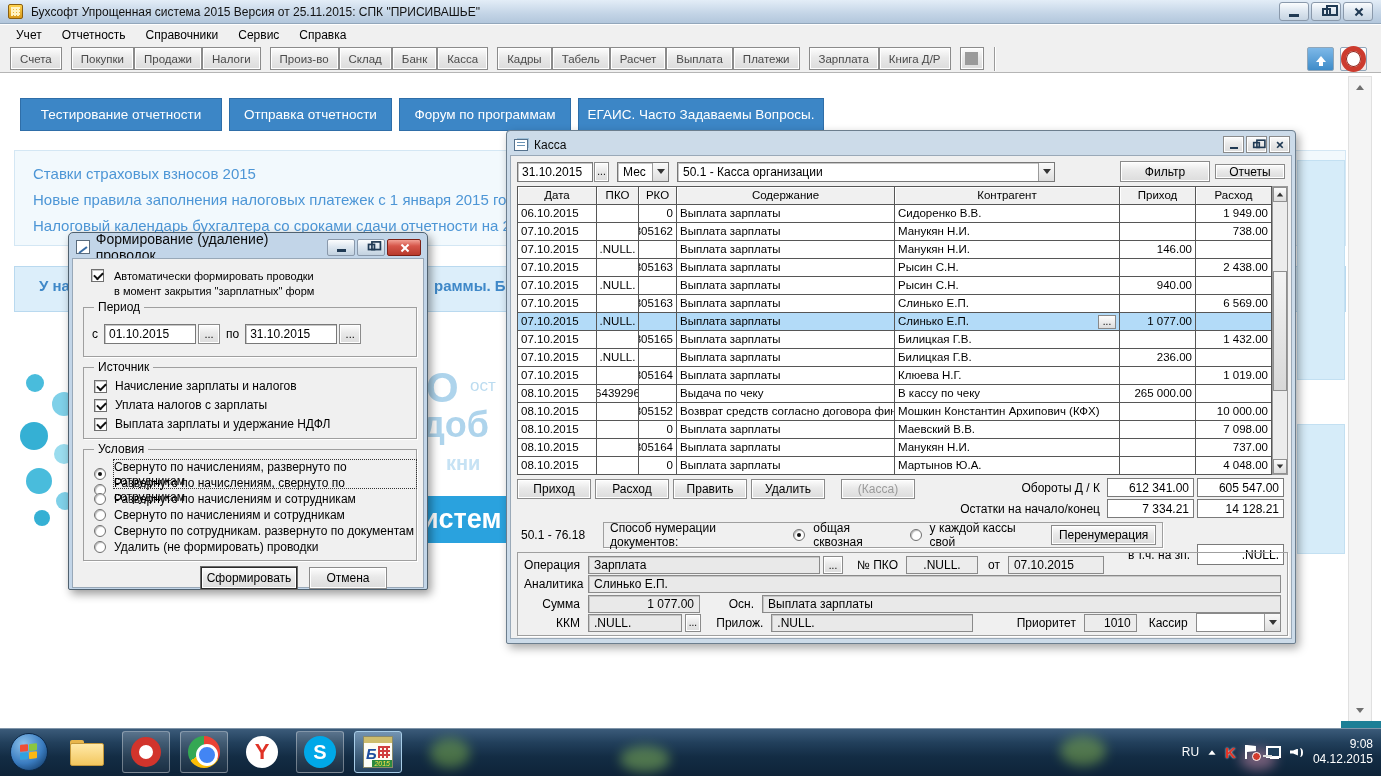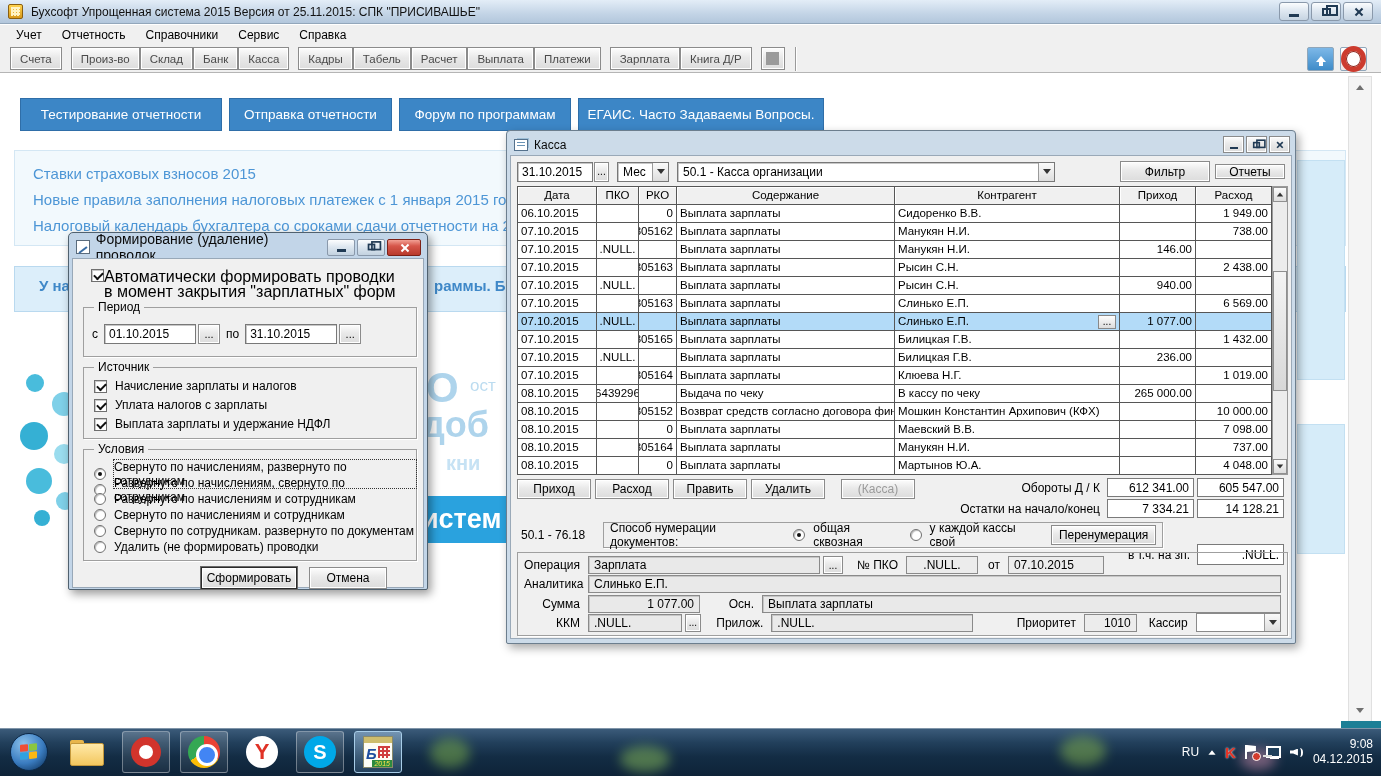--- a/index.html
+++ b/index.html
@@ -84,21 +84,21 @@
   .dlg-icon::after { content:""; position:absolute; left:1px; top:8px; width:10px; height:2px; background:#3a6ea5; transform:rotate(-38deg); }
   .dlg-title .t { font-size:14px; color:#0a0a0a; }
   .dlg-controls { margin-left:auto; display:flex; gap:2px; }
   .dlg-cbtn { width:28px; height:17px; border-radius:2px; border:1px solid #87702f00; display:flex; align-items:center; justify-content:center; }
   .dlg-cbtn.gray { background:linear-gradient(#fcfdfe,#dde7f0 45%,#c3d2e0); border:1px solid #8a99ab; }
   .dlg-cbtn.red  { width:34px; background:linear-gradient(#f2a195,#d6564a 40%,#b83a2c); border:1px solid #7c2016; }
   .dlg-cbtn.red .g-close::before,.dlg-cbtn.red .g-close::after { background:#fff; }
   .dlg-cbtn .g-min,.dlg-cbtn .g-rest,.dlg-cbtn .g-rest::before { border-color:#203a54; }
   .dlg-body { position:relative; background:#f0f0f0; border:1px solid #98a8b8; height:330px; }
   .dlg-chk { position:absolute; left:18px; top:10px; display:flex; }
-  .dlg-chk .txt { font-size:16px; line-height:15px; }
+  .dlg-chk .txt { margin-left:10px; font-size:11px; line-height:15px; }
   .grp-period { left:10px; top:48px; width:334px; height:50px; }
   .grp-src { left:10px; top:108px; width:334px; height:72px; }
   .grp-cond { left:10px; top:190px; width:334px; height:112px; }
   .period-row { position:absolute; left:8px; top:16px; display:flex; align-items:center; }
   .period-row .lbl { margin:0 6px; }
   .date-input { width:92px; height:20px; font-size:12px; display:flex; align-items:center; padding:0 4px; }
   .mini-btn { width:22px; height:20px; margin-left:2px; font-size:11px; }
   .src-row, .cond-row { position:absolute; left:10px; display:flex; align-items:center; gap:8px; }
   .src-row .lbl, .cond-row .lbl { font-size:12px; }
   .cond-row .lbl.focus { outline:1px dotted #333; }
@@ -242,20 +242,25 @@
   <span class="menu-item">Справочники</span>
   <span class="menu-item">Сервис</span>
   <span class="menu-item">Справка</span>
 </div>
 
 <div class="toolbar">
   <div class="tb-group">
     <div class="btn tb-btn">Счета</div>
   </div>
   <div class="tb-group">
+    <div class="btn tb-btn">Покупки</div>
+    <div class="btn tb-btn">Продажи</div>
+    <div class="btn tb-btn">Налоги</div>
+  </div>
+  <div class="tb-group">
     <div class="btn tb-btn">Произ-во</div>
     <div class="btn tb-btn">Склад</div>
     <div class="btn tb-btn">Банк</div>
     <div class="btn tb-btn">Касса</div>
   </div>
   <div class="tb-group">
     <div class="btn tb-btn">Кадры</div>
     <div class="btn tb-btn">Табель</div>
     <div class="btn tb-btn">Расчет</div>
     <div class="btn tb-btn">Выплата</div>

